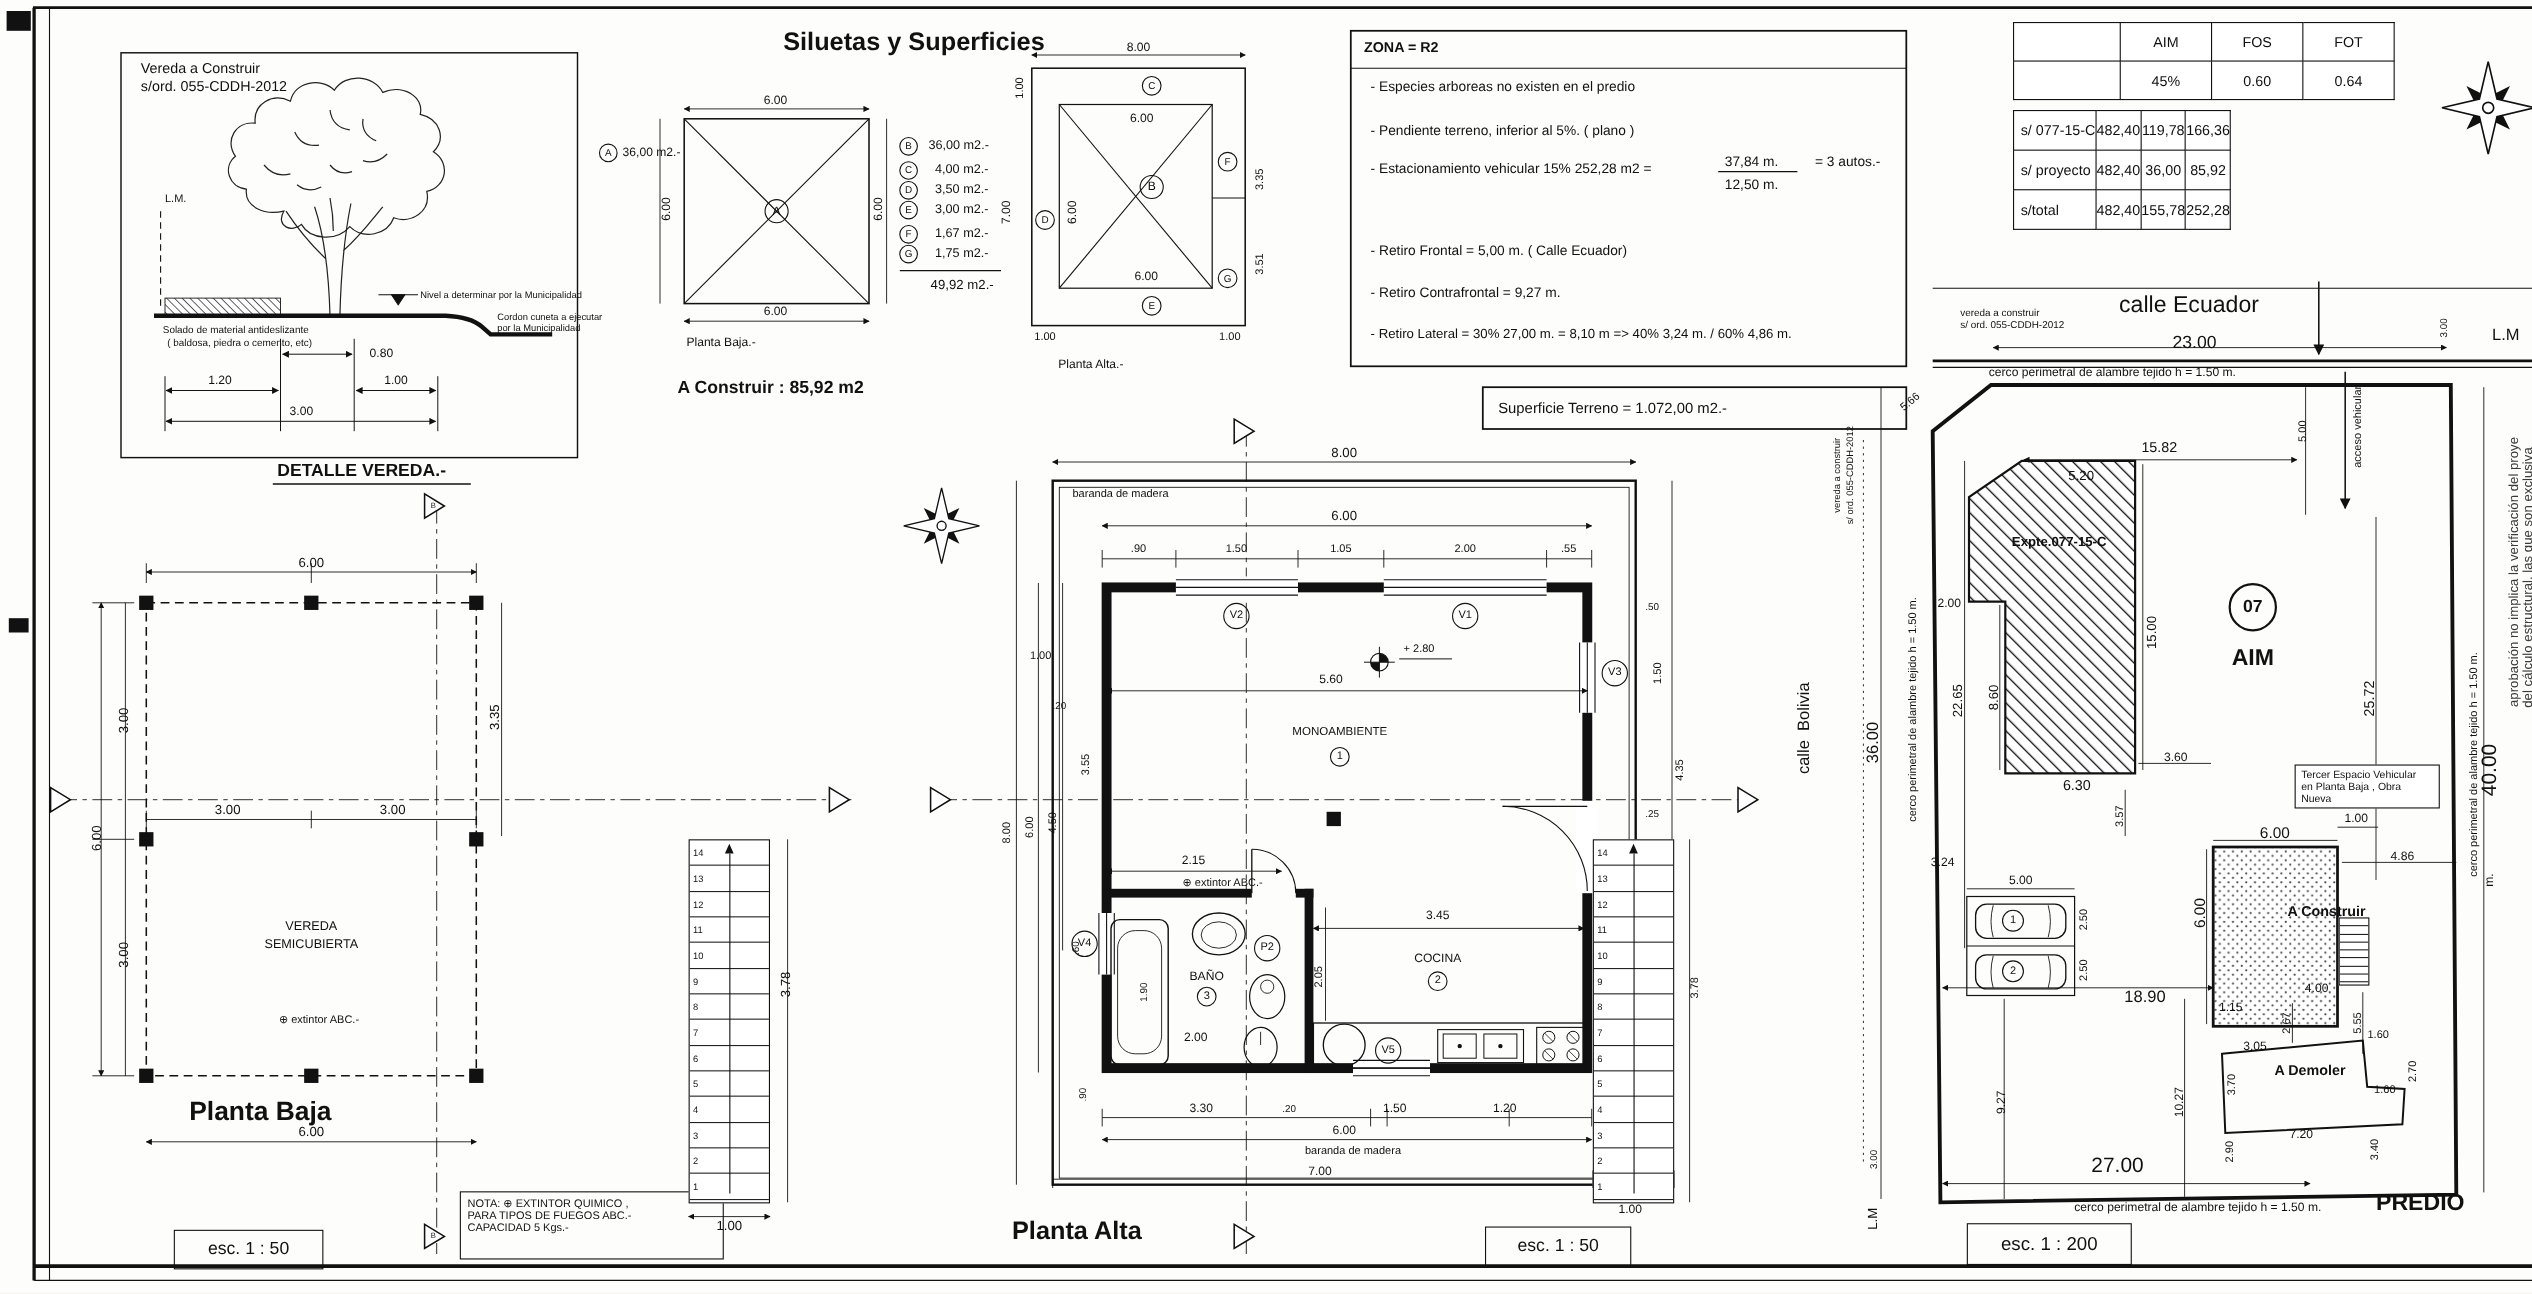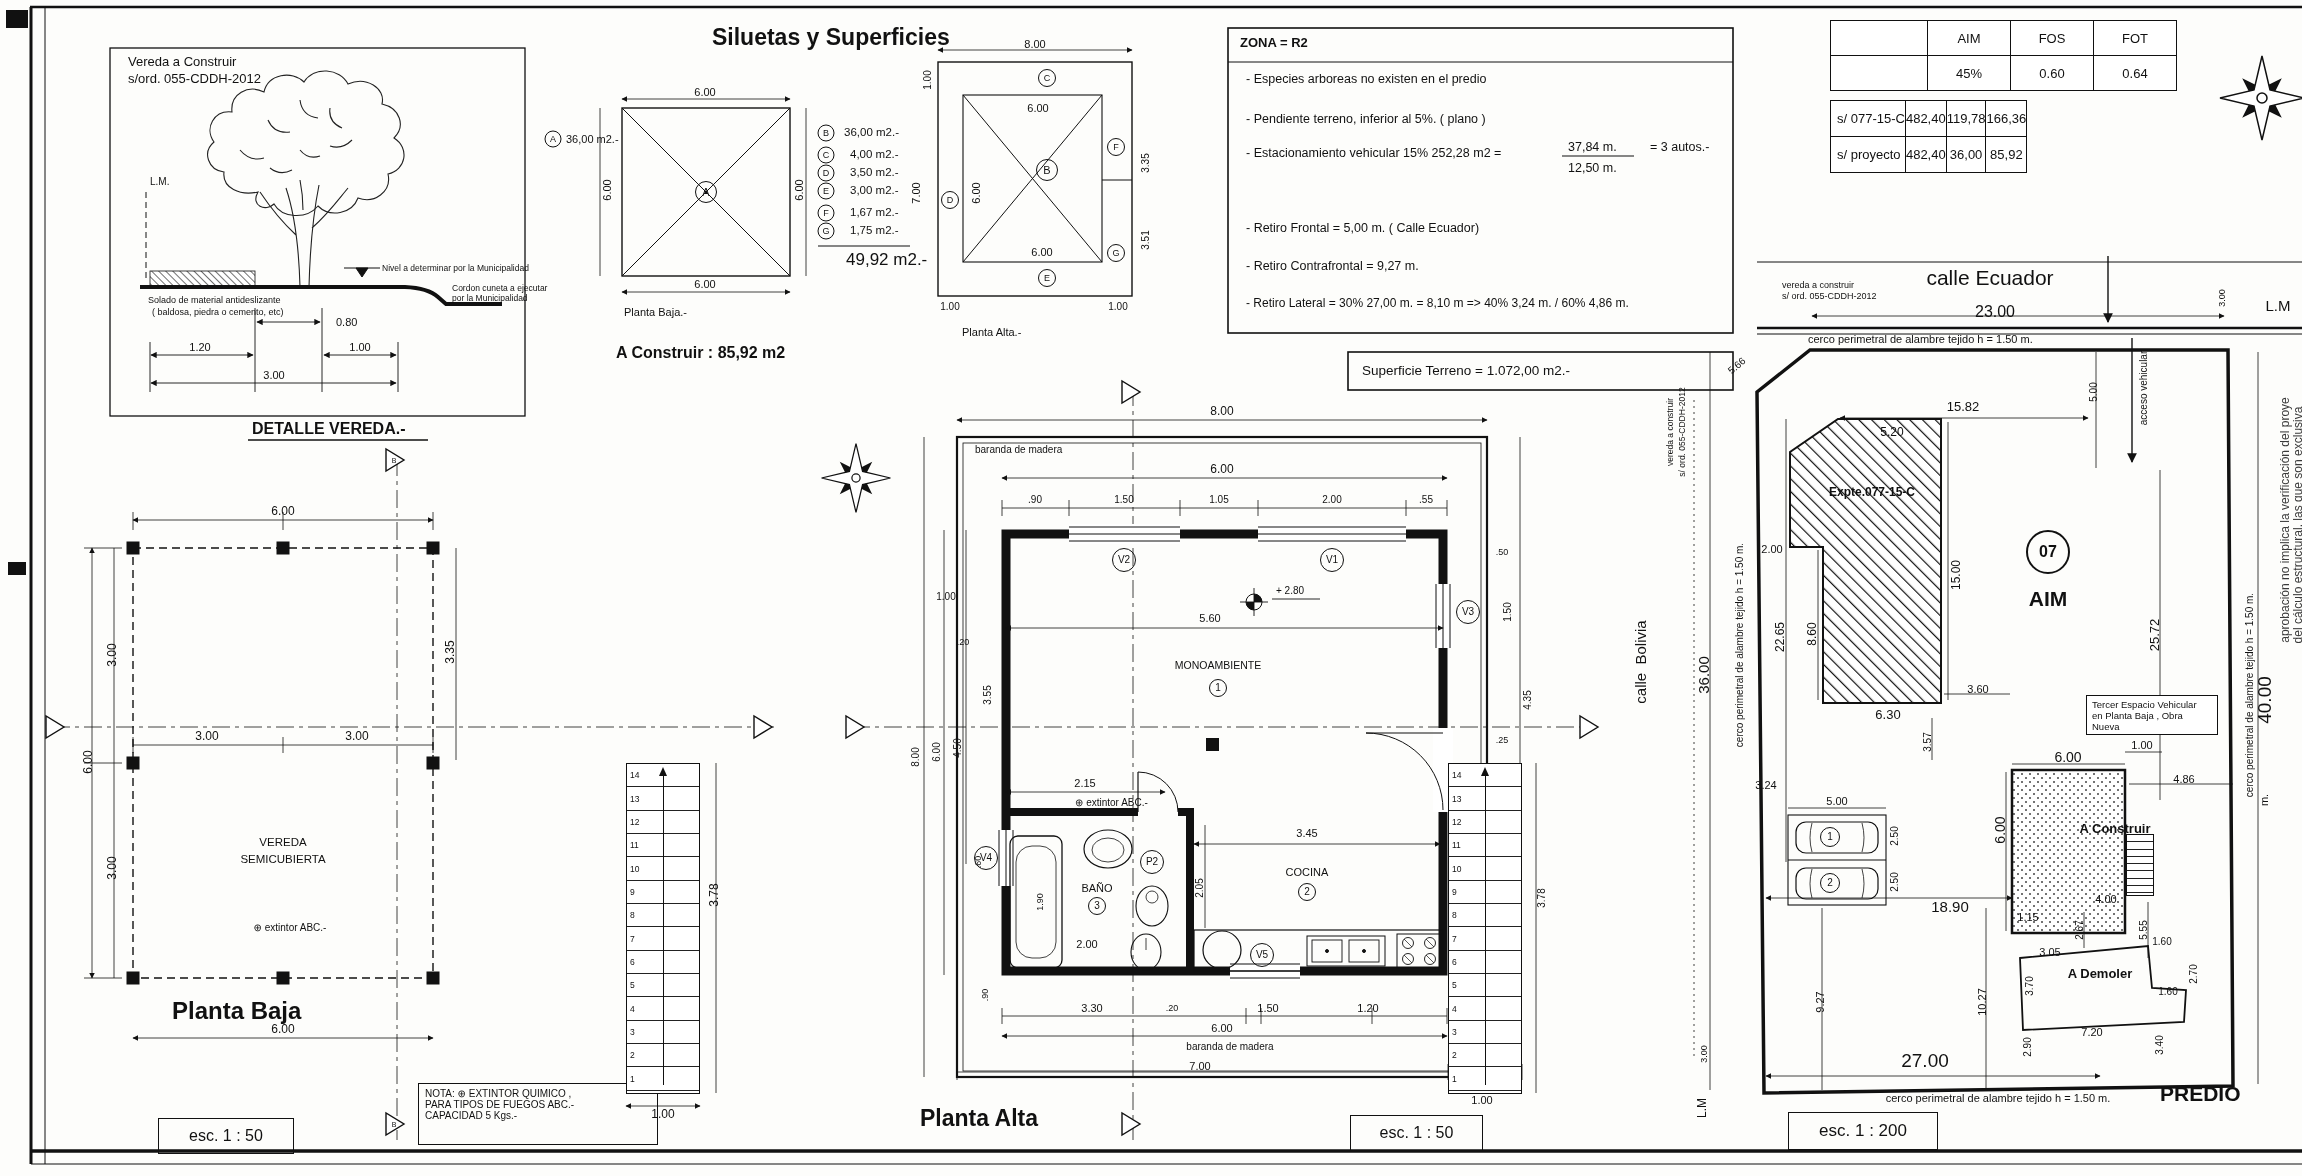--- a/index.html
+++ b/index.html
@@ -366,20 +366,26 @@
       <td>482,40</td>
       <td>119,78</td>
       <td>166,36</td>
     </tr>
     <tr style="height:36px;">
       <td style="text-align:left;padding-left:6px;">s/ proyecto</td>
       <td>482,40</td>
       <td>36,00</td>
       <td>85,92</td>
     </tr>
+    <tr style="height:36px;">
+      <td style="text-align:left;padding-left:6px;">s/total</td>
+      <td>482,40</td>
+      <td>155,78</td>
+      <td>252,28</td>
+    </tr>
   </tbody>
     </table>
 
   <div class="txt b" style="left:172px;top:997px;font-size:24px;">Planta Baja</div>
   <div class="box" style="left:158px;top:1118px;width:136px;height:36px;display:flex;align-items:center;justify-content:center;font-size:16px;">esc. 1 : 50</div>
 
   <div class="box" style="left:418px;top:1083px;width:240px;height:62px;padding:4px 6px;font-size:10px;border-width:1.3px;">
     <div>NOTA: ⊕ EXTINTOR QUIMICO ,</div>
     <div>PARA TIPOS DE FUEGOS ABC.-</div>
     <div>CAPACIDAD  5 Kgs.-</div>
@@ -412,21 +418,21 @@
       <span class="lbl" style="left: 705px; top: 284px; font-size: 11px; transform: translate(-50%, -50%);">6.00</span>
       <span class="lbl" style="left: 607px; top: 190px; font-size: 11px; transform: translate(-50%, -50%) rotate(-90deg);">6.00</span>
       <span class="lbl" style="left: 799px; top: 190px; font-size: 11px; transform: translate(-50%, -50%) rotate(-90deg);">6.00</span>
       <span class="lbl" style="left: 624px; top: 312px; font-size: 11px; transform: translate(0px, -50%);">Planta Baja.-</span>
       <span class="lbl" style="left: 844px; top: 133px; font-size: 11.5px; transform: translate(0px, -50%);">36,00 m2.-</span>
       <span class="lbl" style="left: 850px; top: 155px; font-size: 11.5px; transform: translate(0px, -50%);">4,00 m2.-</span>
       <span class="lbl" style="left: 850px; top: 173px; font-size: 11.5px; transform: translate(0px, -50%);">3,50 m2.-</span>
       <span class="lbl" style="left: 850px; top: 191px; font-size: 11.5px; transform: translate(0px, -50%);">3,00 m2.-</span>
       <span class="lbl" style="left: 850px; top: 213px; font-size: 11.5px; transform: translate(0px, -50%);">1,67 m2.-</span>
       <span class="lbl" style="left: 850px; top: 231px; font-size: 11.5px; transform: translate(0px, -50%);">1,75 m2.-</span>
-      <span class="lbl" style="left: 846px; top: 259px; font-size: 17px; transform: translate(0px, -50%);">49,92 m2.-</span>
+      <span class="lbl" style="left: 846px; top: 259px; font-size: 12px; transform: translate(0px, -50%);">49,92 m2.-</span>
       <span class="lbl" style="left: 1035px; top: 44px; font-size: 11px; transform: translate(-50%, -50%);">8.00</span>
       <span class="lbl" style="left: 1038px; top: 108px; font-size: 11px; transform: translate(-50%, -50%);">6.00</span>
       <span class="lbl" style="left: 928px; top: 80px; font-size: 10px; transform: translate(-50%, -50%) rotate(-90deg);">1.00</span>
       <span class="lbl" style="left: 916px; top: 193px; font-size: 11px; transform: translate(-50%, -50%) rotate(-90deg);">7.00</span>
       <span class="lbl" style="left: 976px; top: 193px; font-size: 11px; transform: translate(-50%, -50%) rotate(-90deg);">6.00</span>
       <span class="lbl" style="left: 1146px; top: 163px; font-size: 10px; transform: translate(-50%, -50%) rotate(-90deg);">3.35</span>
       <span class="lbl" style="left: 1146px; top: 240px; font-size: 10px; transform: translate(-50%, -50%) rotate(-90deg);">3.51</span>
       <span class="lbl" style="left: 1042px; top: 252px; font-size: 11px; transform: translate(-50%, -50%);">6.00</span>
       <span class="lbl" style="left: 950px; top: 307px; font-size: 10px; transform: translate(-50%, -50%);">1.00</span>
       <span class="lbl" style="left: 1118px; top: 307px; font-size: 10px; transform: translate(-50%, -50%);">1.00</span>

